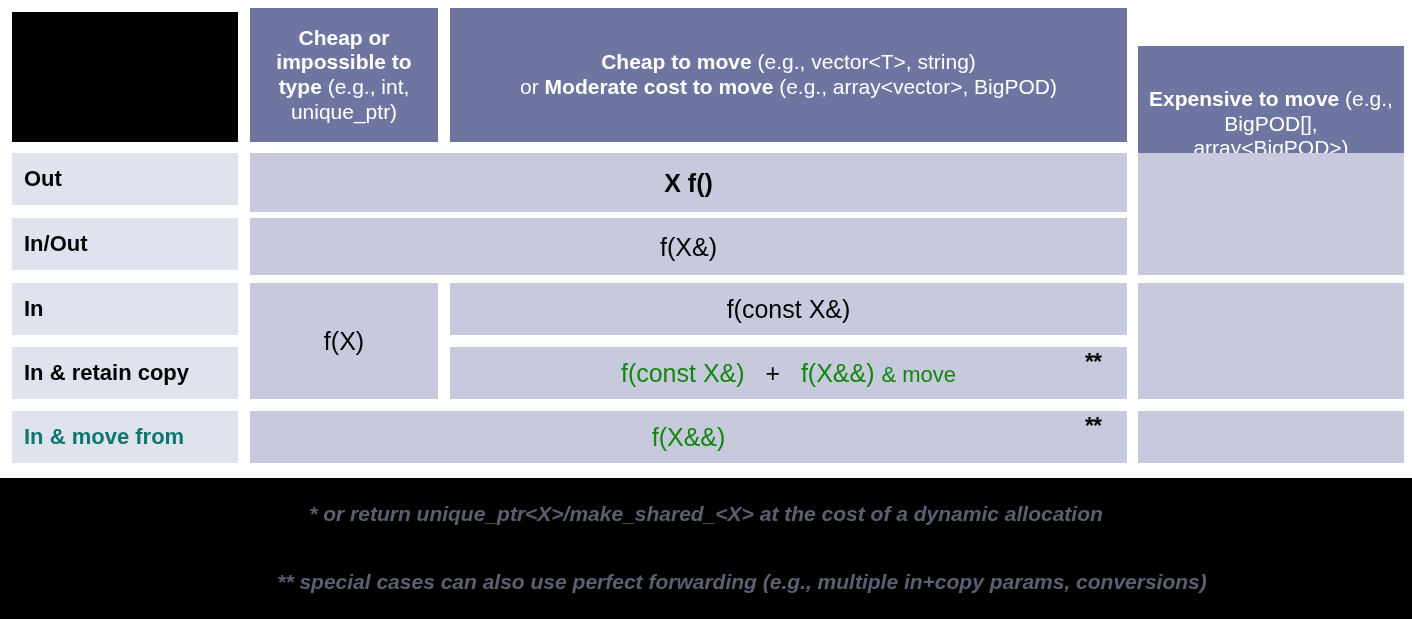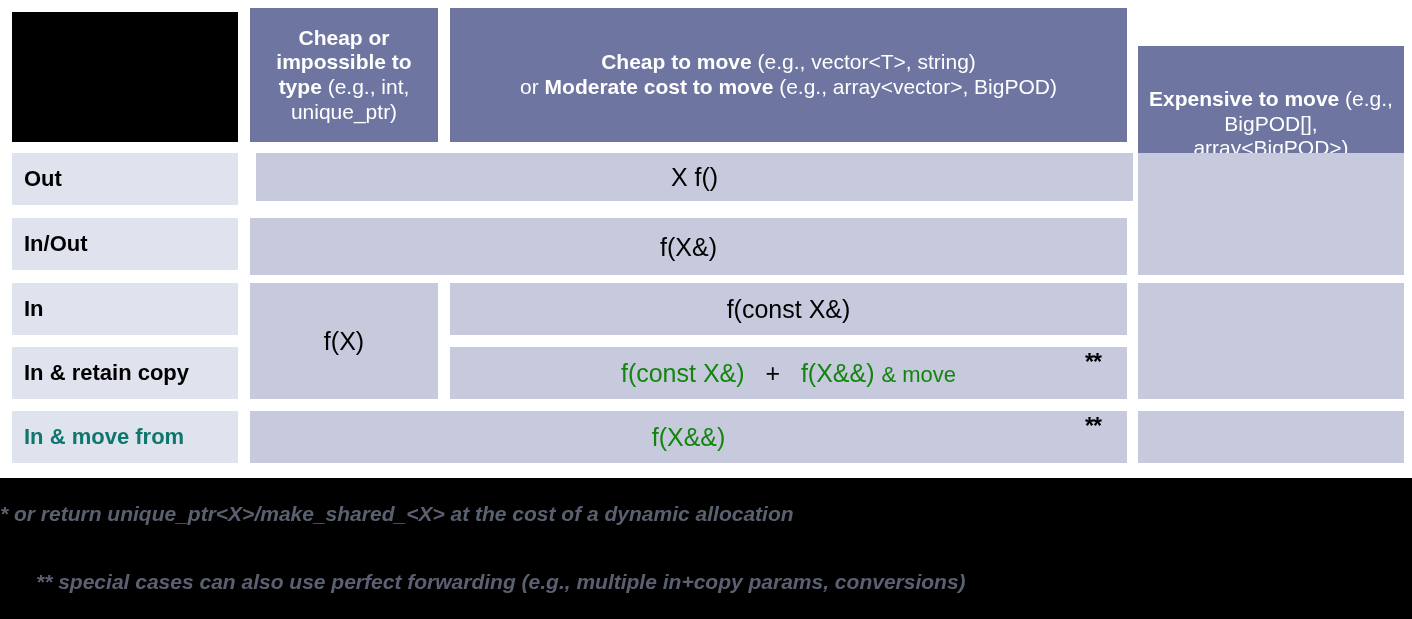--- a/index.html
+++ b/index.html
@@ -86,20 +86,21 @@
     height: 141px;
     background: #000000;
   }
   .footnote {
     position: absolute;
     color: #5a6070;
     font-style: italic;
     font-weight: bold;
     font-size: 21px;
     white-space: nowrap;
+    text-align: center;
     width: 100%;
     left: 0;
   }
   .footnote.one { top: 502px; }
   .footnote.two { top: 570px; margin-left: 36px; }
 </style>
 </head>
 <body>
 
 <div class="cell corner-black" style="left:12px; top:12px; width:226px; height:130px;"></div>
@@ -140,21 +141,21 @@
 </div>
 
 <div class="cell rowlabel" style="left:12px; top:347px; width:226px; height:52px;">
   <span>In &amp; retain copy</span>
 </div>
 
 <div class="cell rowlabel green" style="left:12px; top:411px; width:226px; height:52px;">
   <span>In &amp; move from</span>
 </div>
 
-<div class="body-cell" style="left:256px; top:153px; width:877px; height:48px;">
+<div class="body-cell" style="left:250px; top:153px; width:877px; height:59px;font-weight:bold;">
   <div class="center">X f()</div>
 </div>
 
 <div class="body-cell" style="left:1138px; top:153px; width:266px; height:122px;"></div>
 
 <div class="body-cell" style="left:250px; top:218px; width:877px; height:57px;">
   <div class="center">f(X&amp;)</div>
 </div>
 
 <div class="body-cell" style="left:250px; top:283px; width:188px; height:116px;padding-left:40px;">

